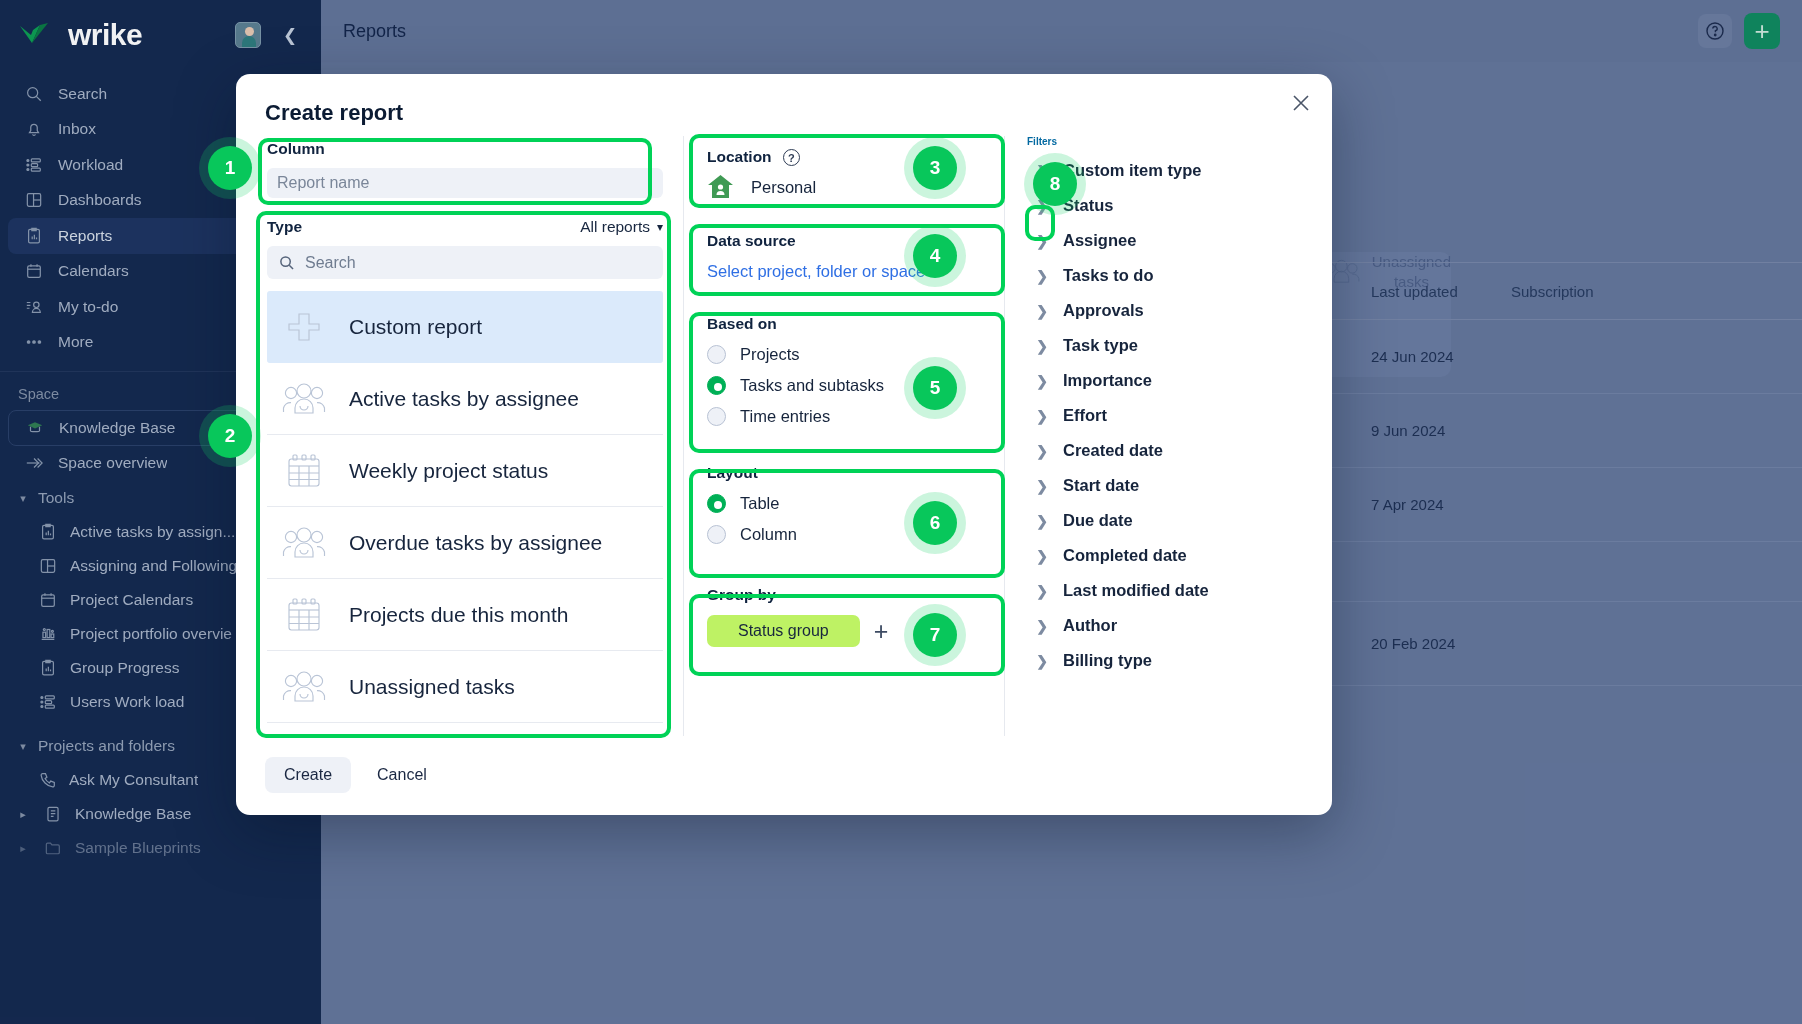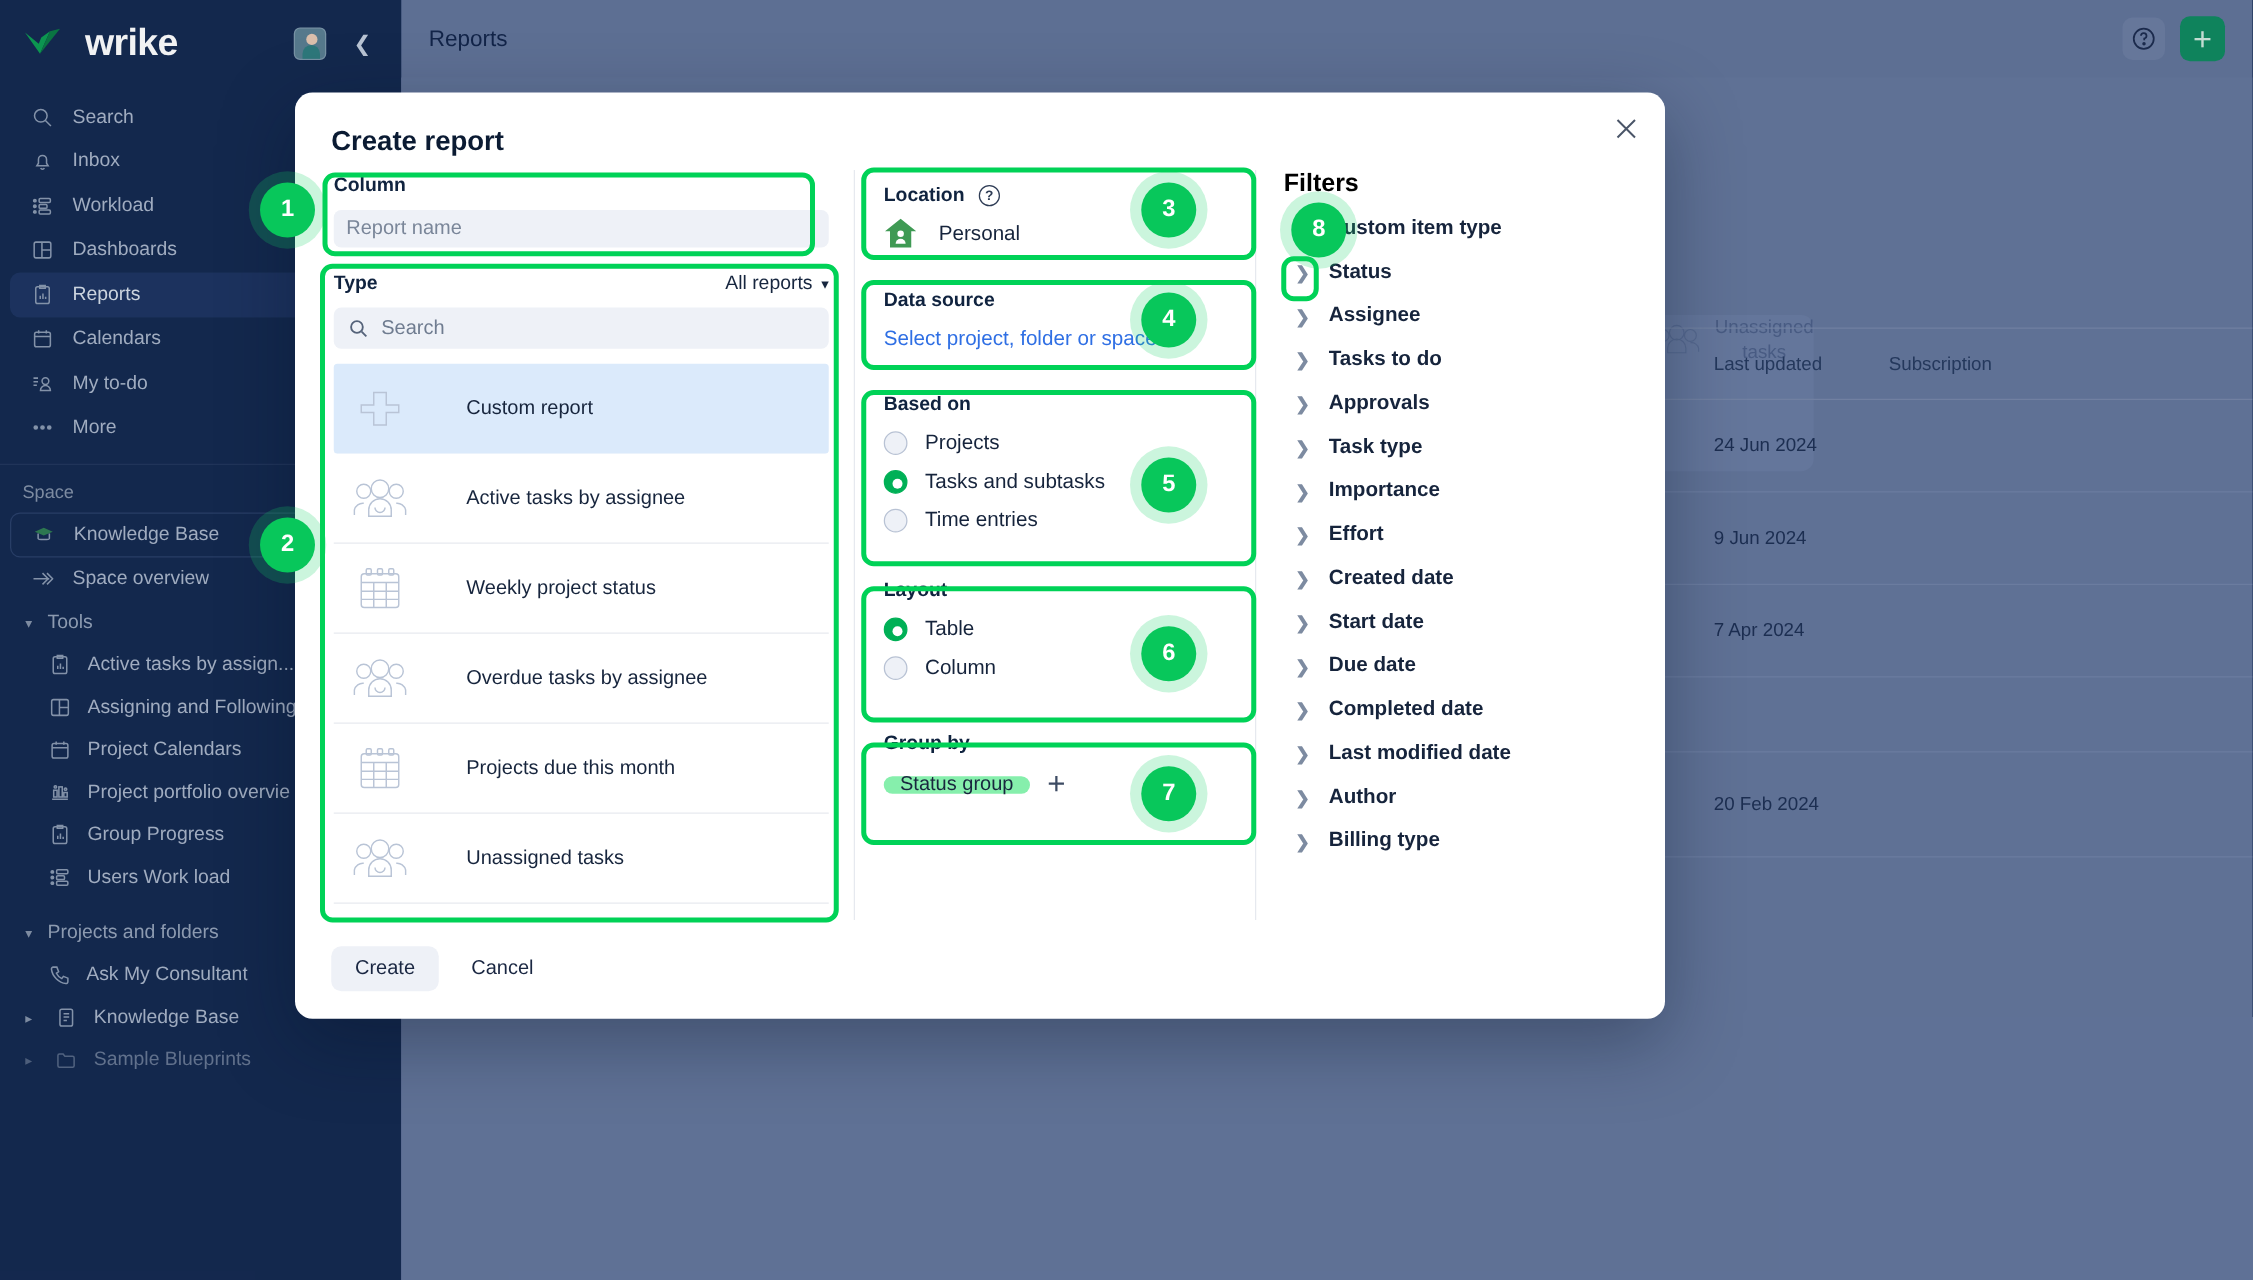--- a/index.html
+++ b/index.html
@@ -97,21 +97,21 @@
                display:flex; align-items:center; padding: 0 10px; font-size:16px; color:#7a8699; cursor:text;}
   .type-head { display:flex; align-items:center; }
   .type-filter { margin-left:auto; font-size:15.5px; color:#17263f; display:flex; align-items:center; gap:7px; cursor:pointer;}
   .search-box { margin-top: 10px; height: 33px; background:#eef1f7; border-radius:6px; display:flex;
                 align-items:center; gap:11px; padding: 0 12px; font-size:16px; color:#6f7c90; cursor:text;}
   .search-box svg { width:15px; height:15px; stroke:#55637a; fill:none; stroke-width:1.6;}
   .type-list { margin-top: 12px; }
   .type-row { height: 72px; display:flex; align-items:center; gap: 22px; padding-left: 14px;
               border-bottom: 1px solid #e7eaf0; cursor:pointer; }
   .type-row.sel { background:#dbeafb; border-bottom-color:#dbeafb; border-radius:3px; }
-  .type-row .tname { font-size:16px; color:#17253d;margin-left:24px; }
+  .type-row .tname { font-size:21px; color:#17253d; }
   .ticon { width:46px; height:40px; flex:none; color:#b9c4d6; display:flex; align-items:center; justify-content:center;}
   .ticon svg { width:44px; height:38px; stroke:currentColor; fill:none; stroke-width:1.15; }
 
   
   .col2 { position:absolute; left: 457px; top: 62px; width: 318px; }
   .vdiv { position:absolute; left: 447px; top: 62px; width:1px; height: 600px; background:#e6e9ef; }
   .vdiv2 { position:absolute; left: 768px; top: 62px; width:1px; height: 600px; background:#e6e9ef; }
   .grp { position:relative; padding: 12px 14px; }
   .grp .field-label { margin-bottom: 6px; }
   .loc-row { display:flex; align-items:center; gap: 17px; margin-top: 8px; }
@@ -119,27 +119,27 @@
   .home-ico { width: 27px; height: 26px; color:#3f9a54; }
   .qmark { width: 17px; height: 17px; border:1.6px solid #2e3c55; border-radius:50%; display:inline-flex;
            align-items:center; justify-content:center; font-size:11px; font-weight:700; color:#2e3c55;
            vertical-align:middle; margin-left: 7px; cursor:pointer;}
   .ds-link { margin-top: 12px; font-size: 16.5px; color:#2f6fe4; cursor:pointer; }
   .radio-row { display:flex; align-items:center; gap:14px; margin-top:12px; cursor:pointer; font-size:16.5px; color:#16243c;}
   .radio { width:19px; height:19px; border-radius:50%; border:1.5px solid #b8c2d4; background:#eef1f7; flex:none;}
   .radio.on { background:#00b056; border-color:#00b056; position:relative; }
   .radio.on::after { content:""; position:absolute; left:5.5px; top:5.5px; width:8px; height:8px;
                      border-radius:50%; background:#fff; }
-  .chip { display:inline-flex; align-items:center; height:14px; padding:0 13px; border-radius:7px;
-          background:#86efac; font-size:16px; color:#18263e; cursor:pointer;}
+  .chip { display:inline-flex; align-items:center; height:32px; padding:0 31px; border-radius:7px;
+          background:#bef264; font-size:16px; color:#18263e; cursor:pointer;}
   .plus-sm { font-size: 25px; color:#3d4b63; margin-left: 14px; cursor:pointer; line-height:1; }
 
   
   .col3 { position:absolute; left: 789px; top: 62px; width: 290px; }
-  .filters-title { font-size: 20px; font-weight: 700; color:#000000; padding-left: 2px; }
+  .filters-title { font-size: 10px; font-weight: 700; color:#0369a1; padding-left: 2px; }
   .f-row { height: 35px; display:flex; align-items:center; gap: 16px; padding-left: 12px;
            font-size: 16.5px; font-weight: 700; color:#16243c; cursor:pointer; }
   .f-chev { color:#7d8ba1; font-size: 14px; width: 10px; display:flex; align-items:center; justify-content:center;}
 
   
   .footer { position:absolute; left: 29px; bottom: 22px; display:flex; align-items:center; gap: 10px; }
   .btn-create { height: 36px; padding: 0 19px; border-radius: 8px; background:#eef1f7; border:none;
                 font-size:16px; color:#1a2742; cursor:pointer; font-family:inherit; }
   .btn-cancel { height: 36px; padding: 0 16px; border-radius: 8px; background:transparent; border:none;
                 font-size:16px; color:#1a2742; cursor:pointer; font-family:inherit; }

